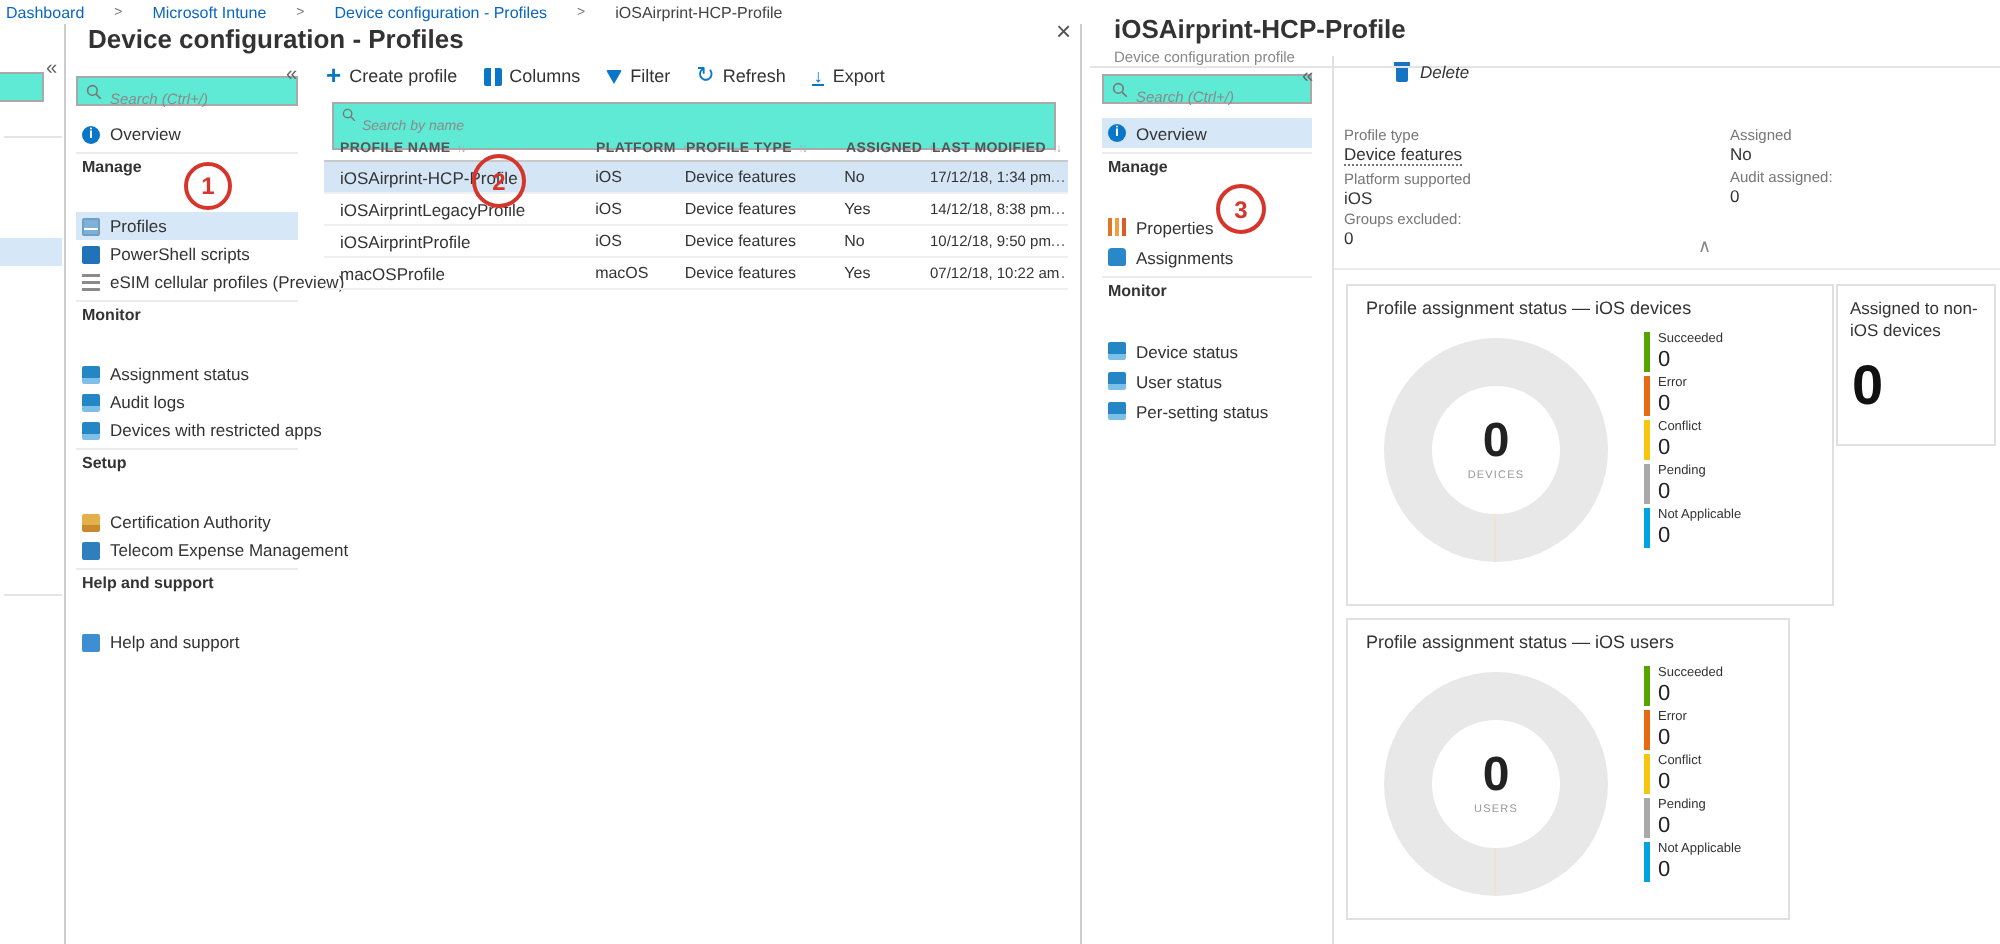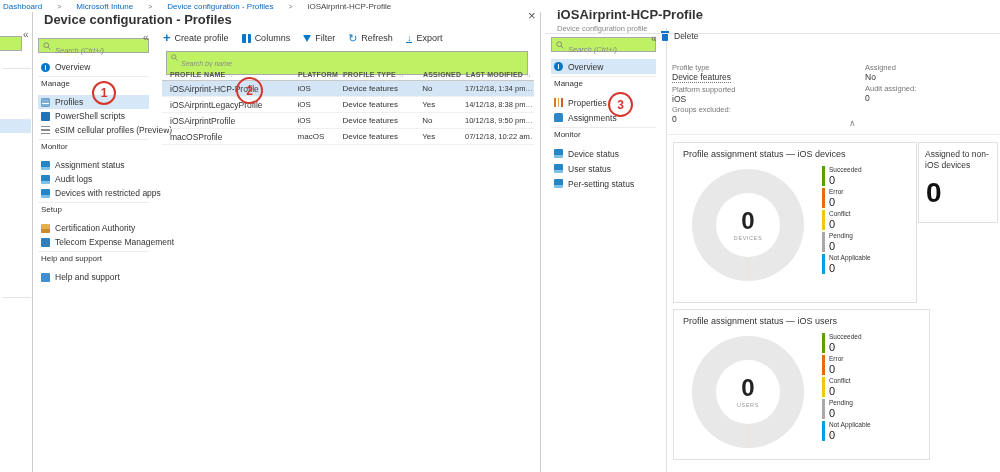--- a/index.html
+++ b/index.html
@@ -11,37 +11,37 @@
   .bc-item { color:#0a66c2; cursor:pointer; }
   .bc-item.last { color:#444; cursor:default; }
   .bc-sep { color:#777; font-size:7px; }
 
   
   .vline { position:absolute; width:1px; background:#ccc; }
   .hline { position:absolute; height:1px; background:#e4e4e4; }
   .collapse { position:absolute; font-size:10px; color:#666; line-height:10px; cursor:pointer; }
   .close-x { position:absolute; font-size:13px; color:#555; line-height:12px; cursor:pointer; }
 
-  .searchbox { position:relative; border:1px solid #a9a9a9; background:#bef264; height:15px; }
+  .searchbox { position:relative; border:1px solid #a9a9a9; background:#5eead4; height:15px; }
   .searchbox svg { position:absolute; left:4px; top:3px; }
   .searchbox input { border:0; outline:0; width:100%; height:100%; padding-left:16px; font-family:"Liberation Sans",sans-serif; font-size:7.5px; color:#777; background:transparent; }
   .searchbox input::placeholder { font-style:italic; color:#8a8a8a; }
 
   
   #sliver { position:absolute; left:0; top:12px; width:32px; bottom:0; background:#fff; }
   #sliver .searchbox { position:absolute; left:-52px; top:24px; width:74px; }
   #sliver-sel { position:absolute; left:0; top:107px; width:31px; height:14px; background:#d6e7f7; }
 
   
   .nav { position:absolute; }
   .nav .searchbox { margin-bottom:7px; }
   .nav-item { display:flex; align-items:center; gap:5px; height:14px; padding-left:3px; font-size:8.5px; color:#333; white-space:nowrap; cursor:pointer; }
   .nav-item.sel { background:#d6e7f7; }
   .nav-sec { border-top:1px solid #ececec; margin-top:2px; padding-top:1px; }
-  .nav-sec-h { font-size:8px; font-weight:normal; color:#333; height:17px; line-height:12px; padding-left:3px; }
+  .nav-sec-h { font-size:8px; font-weight:bold; color:#333; height:28px; line-height:12px; padding-left:3px; }
   .nav15 .nav-item { height:15px; }
 
   
   .icn { width:9px; height:9px; display:inline-block; flex:none; border-radius:1px; position:relative; }
   .info-icon { border-radius:50%; background:#0a76c8; color:#fff; font-size:7px; font-weight:bold; line-height:9px; text-align:center; }
   .info-icon::after { content:"i"; }
   .profiles-icon { background:linear-gradient(#7fb0d8 55%,#fff 55%,#fff 70%,#7fb0d8 70%); border:1px solid #6d9fc9; }
   .powershell-icon { background:#2272b9; }
   .esim-icon { background:repeating-linear-gradient(#8a8a8a 0 1.5px, transparent 1.5px 3.5px); border-radius:0; }
   .monitor-icon { background:linear-gradient(#2586c6 68%,#7cc0e8 68%); }
@@ -76,21 +76,21 @@
   .c-menu{flex:1; text-align:left; color:#666; letter-spacing:1px; font-size:8px; cursor:pointer;}
   .thead .c-mod { font-size:7px; }
   .sort-icon { font-size:6px; color:#aaa; letter-spacing:-1px; margin-left:3px; font-weight:normal; }
   .c-name.cell { font-size:8.5px; }
 
   
   #blade3-title { position:absolute; left:557px; top:7px; font-size:13px; font-weight:bold; color:#333; }
   #blade3-sub { position:absolute; left:557px; top:24px; font-size:7.5px; color:#888; }
   #nav3 { left:551px; top:28px; width:105px; padding-top:9px; }
 
-  #del-row { position:absolute; left:631px; top:29px; height:14px; display:flex; align-items:center; gap:5px; padding-left:30px; cursor:pointer; }
+  #del-row { position:absolute; left:667px; top:29px; height:14px; display:flex; align-items:center; gap:5px; padding-left:30px; cursor:pointer;font-style:italic; }
   #del-row .lbl { font-size:8.5px; color:#333; }
   .delete-icon { position:relative; width:8px; height:10px; display:inline-block; }
   .delete-icon::before { content:""; position:absolute; top:0; left:0; right:0; height:1.5px; background:#1673c5; }
   .delete-icon::after { content:""; position:absolute; top:3px; left:1px; right:1px; bottom:0; background:#1673c5; border-radius:0 0 1px 1px; }
 
   #banner { position:absolute; left:667px; right:0; top:45px; height:17px; background:#d7e8f8; display:flex; align-items:center; }
   #banner .info-icon { width:10px; height:10px; line-height:10px; margin-left:34px; }
   #banner .lbl { font-size:8px; color:#333; margin-left:8px; }
 
   #essentials { position:absolute; left:667px; top:63px; right:0; }
@@ -393,21 +393,21 @@
           <div class="leg-value">0</div>
         </div>
       </div>
   </div>
 
   <div class="card" id="card-nonios" style="left:918px; top:142px; width:80px; height:81px;">
     <div id="nonios-title">Assigned to non-iOS devices</div>
     <div id="nonios-value">0</div>
   </div>
 
-  <div class="card" id="donut-users" style="left:673px; top:309px; width:257px; height:151px;">
+  <div class="card" id="donut-users" style="left:673px; top:309px; width:222px; height:151px;">
     <div class="card-title">Profile assignment status — iOS users</div>
     <div class="donut">
       <div class="donut-hole"></div>
       <div class="donut-tick"></div>
       <div class="donut-center">
         <div class="donut-value">0</div>
         <div class="donut-sub">USERS</div>
       </div>
     </div>
     <div class="legend">

